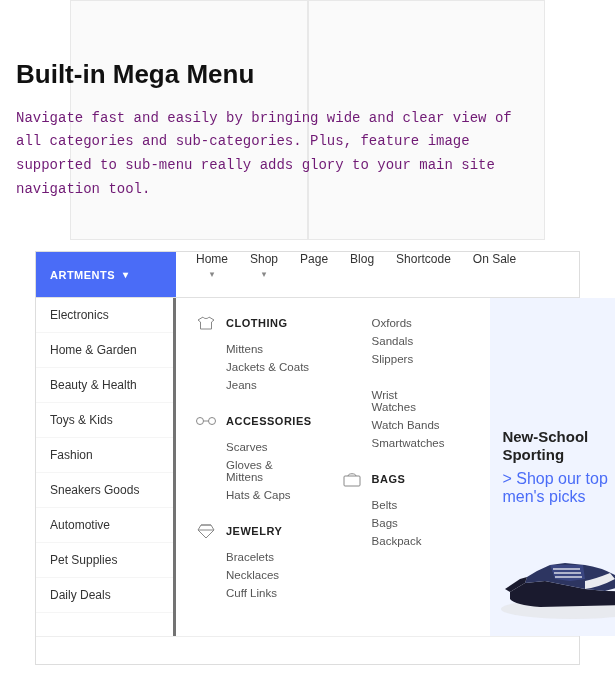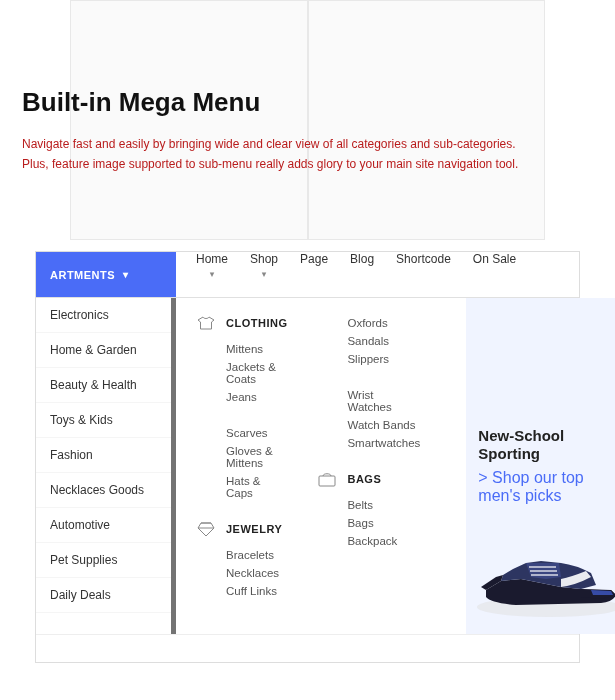--- a/index.html
+++ b/index.html
@@ -13,21 +13,21 @@
 
     .page-wrapper {
       width: 615px;
       background: #fff;
     }
 
     
     .top-section {
       position: relative;
       height: 251px;
-      padding: 0 22px;
+      padding: 0 16px;
       display: flex;
       flex-direction: column;
       justify-content: center;
     }
 
     .decorative-boxes {
       position: absolute;
       top: 0; left: 0; right: 0;
       height: 240px;
       display: flex;
@@ -53,24 +53,25 @@
 
     .main-title {
       font-size: 26px;
       font-weight: 900;
       color: #111;
       margin-bottom: 16px;
       line-height: 1.2;
     }
 
     .description {
-      font-size: 12px;
-      color: #b91c1c;
+      font-size: 14px;
+      color: #701a75;
       line-height: 1.7;
       max-width: 520px;
+      font-family: Liberation Mono, monospace;
     }
 
     
     .mega-menu-section {
       position: relative;
       margin: 0 35px;
       border: 1px solid #ddd;
       background: #c4b5fd;
     }
 
@@ -130,21 +131,21 @@
     
     .mega-dropdown {
       display: flex;
       background: #fff;
       min-height: 310px;
     }
 
     
     .sidebar {
       width: 140px;
-      border-right: 5px solid #737373;
+      border-right: 3px solid #737373;
       flex-shrink: 0;
     }
 
     .sidebar-item {
       padding: 10px 14px;
       font-size: 12px;
       color: #333;
       cursor: pointer;
       border-bottom: 1px solid #f5f5f5;
     }
@@ -293,21 +294,21 @@
     </div>
 
     <div class="mega-dropdown">
 
       <div class="sidebar">
         <div class="sidebar-item">Electronics</div>
         <div class="sidebar-item">Home &amp; Garden</div>
         <div class="sidebar-item">Beauty &amp; Health</div>
         <div class="sidebar-item">Toys &amp; Kids</div>
         <div class="sidebar-item">Fashion</div>
-        <div class="sidebar-item">Necklaces Goods</div>
+        <div class="sidebar-item">Sneakers Goods</div>
         <div class="sidebar-item">Automotive</div>
         <div class="sidebar-item">Pet Supplies</div>
         <div class="sidebar-item">Daily Deals</div>
       </div>
 
       <div class="dropdown-content">
 
         <div class="menu-col">
 
           <div class="menu-category">
@@ -320,20 +321,30 @@
               <span class="category-title">CLOTHING</span>
             </div>
             <div class="category-items">
               <div class="category-item">Mittens</div>
               <div class="category-item">Jackets &amp; Coats</div>
               <div class="category-item">Jeans</div>
             </div>
           </div>
 
           <div class="menu-category">
+            <div class="category-header">
+              <div class="category-icon">
+                <svg width="20" height="10" viewBox="0 0 20 10" fill="none">
+                  <circle cx="4" cy="5" r="3.5" stroke="#888" stroke-width="1" fill="none"></circle>
+                  <circle cx="16" cy="5" r="3.5" stroke="#888" stroke-width="1" fill="none"></circle>
+                  <line x1="7.5" y1="5" x2="12.5" y2="5" stroke="#888" stroke-width="1"></line>
+                </svg>
+              </div>
+              <span class="category-title">ACCESSORIES</span>
+            </div>
             <div class="category-items">
               <div class="category-item">Scarves</div>
               <div class="category-item">Gloves &amp; Mittens</div>
               <div class="category-item">Hats &amp; Caps</div>
             </div>
           </div>
 
           <div class="menu-category">
             <div class="category-header">
               <div class="category-icon">

